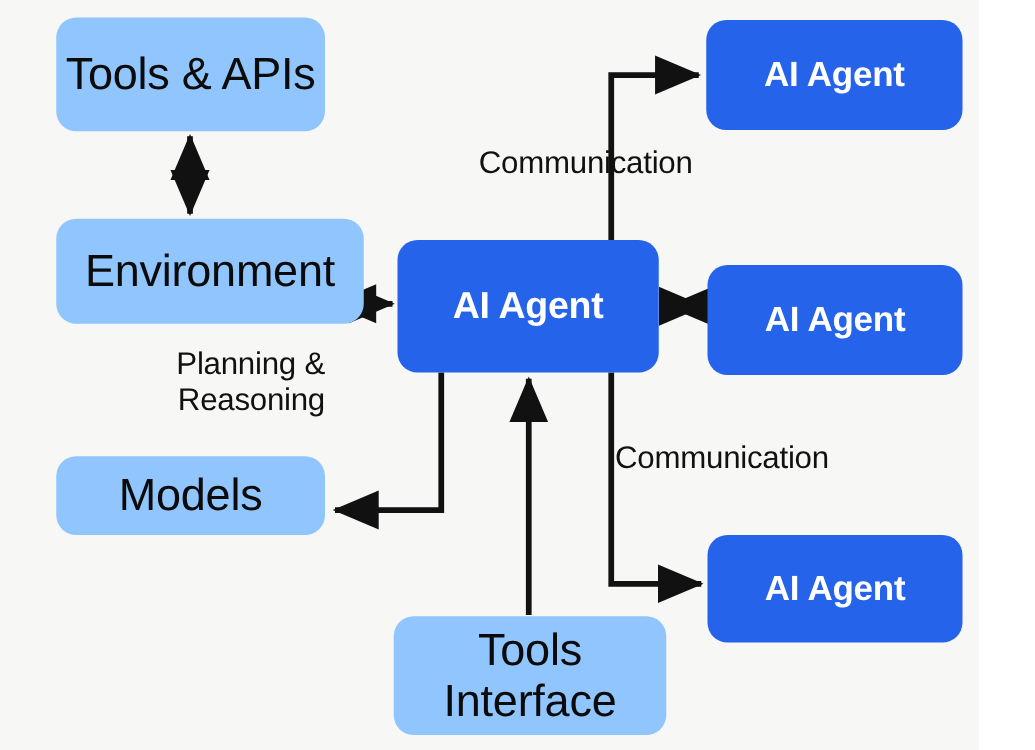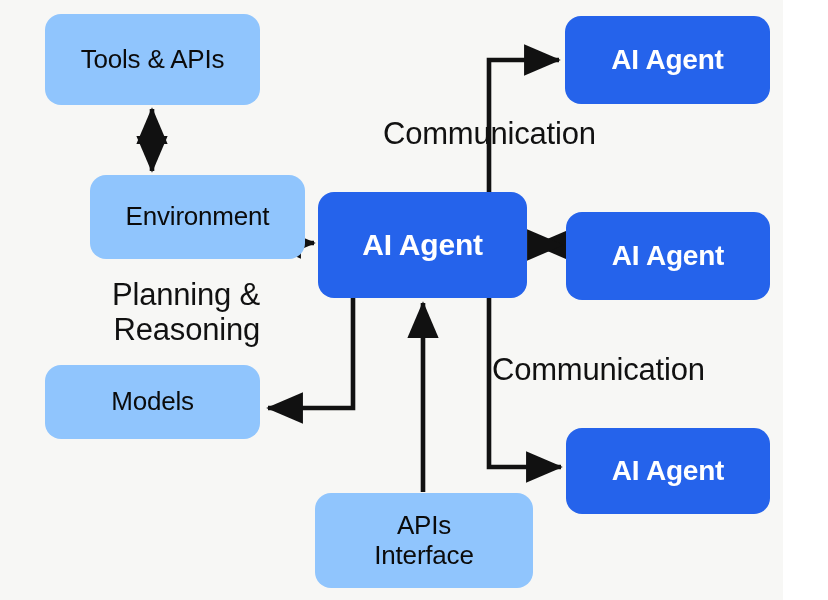--- a/index.html
+++ b/index.html
@@ -45,34 +45,34 @@
     justify-content: center;
     text-align: center;
     border-radius: 16px;
     line-height: 1.12;
     white-space: pre-line;
     letter-spacing: -0.2px;
   }
   .node-light {
     background: #90c5fd;
     color: #0b0b0b;
-    font-size: 26px;
+    font-size: 36px;
     font-weight: 400;
   }
   .node-dark {
     background: #2563eb;
     color: #ffffff;
     font-size: 28px;
     font-weight: 700;
     justify-content: center;
   }
   .edge-label {
     position: absolute;
     color: #111111;
-    font-size: 31px;
+    font-size: 25px;
     font-weight: 400;
     white-space: pre-line;
     line-height: 1.14;
     letter-spacing: -0.2px;
   }
   .edge-label.centered {
     text-align: right;
   }
 </style>
 </head>
@@ -104,30 +104,30 @@
 
     <line x1="535" y1="245" x2="562" y2="245" stroke="#111111" stroke-width="4.6" marker-start="url(#arrowStart)" marker-end="url(#arrowEnd)"></line>
 
     <path d="M489,298 L489,467 L561,467" fill="none" stroke="#111111" stroke-width="4.6" marker-end="url(#arrowEnd)"></path>
   </svg>
 
   <div class="node node-light" style="left:45px; top:14px; width:215px; height:91px;">
     <span>Tools &amp; APIs</span>
   </div>
 
-  <div class="node node-light" style="left:45px; top:175px; width:215px; height:84px;margin-left:45px;">
+  <div class="node node-light" style="left:45px; top:175px; width:246px; height:84px;">
     <span>Environment</span>
   </div>
 
-  <div class="node node-light" style="left:45px; top:365px; width:215px; height:74px;">
+  <div class="node node-light" style="left:45px; top:365px; width:215px; height:63px;">
     <span>Models</span>
   </div>
 
   <div class="node node-light" style="left:315px; top:493px; width:218px; height:95px;">
-    <span>APIs
+    <span>Tools
 Interface</span>
   </div>
 
   <div class="node node-dark" style="left:318px; top:192px; width:209px; height:106px; font-size:30px;">
     <span>AI Agent</span>
   </div>
 
   <div class="node node-dark" style="left:565px; top:16px; width:205px; height:88px;">
     <span>AI Agent</span>
   </div>

